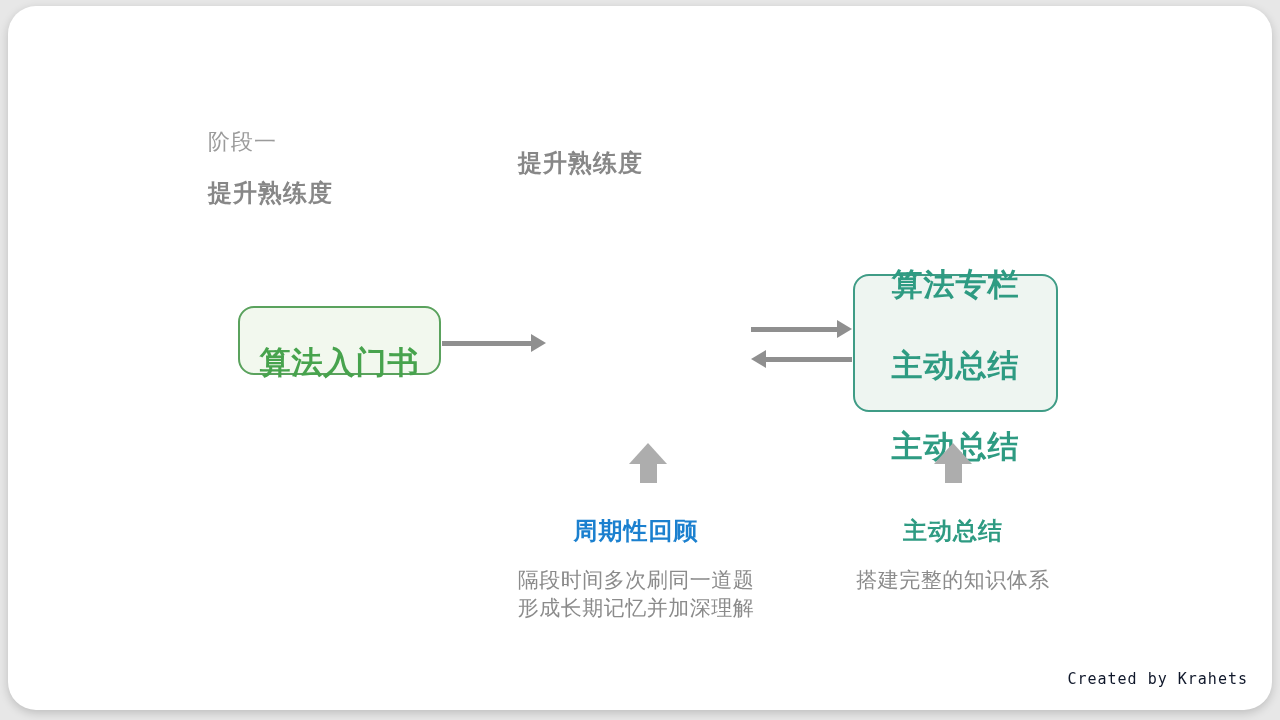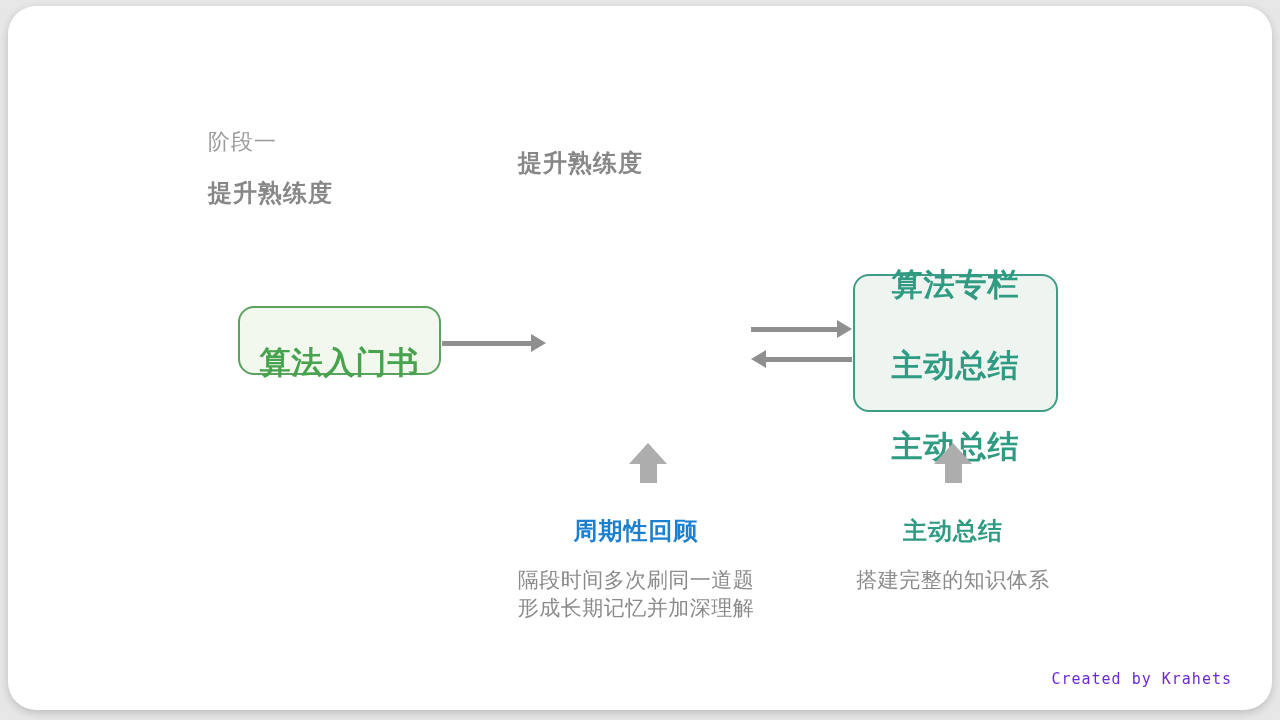--- a/index.html
+++ b/index.html
@@ -78,23 +78,23 @@
   .annotation .ann-title{font-size:24px;font-weight:bold;letter-spacing:1px;}
   #annotation-review .ann-title{color:#1b80cf;}
   #annotation-summarize .ann-title{color:#2e9b82;}
   .annotation .ann-desc{
     margin-top:19px;font-size:21px;color:#8b8b8b;line-height:28px;letter-spacing:0.5px;
   }
   #annotation-review{left:468px;top:509px;}
   #annotation-summarize{left:785px;top:509px;}
   
   .credit{
-    position:absolute;right:40px;bottom:22px;
+    position:absolute;right:24px;bottom:22px;
     font-family:"DejaVu Sans Mono","Liberation Mono",monospace;
-    font-size:15px;color:#6d28d9;letter-spacing:1px;
+    font-size:15px;color:#0f172a;letter-spacing:1px;
   }
 </style>
 </head>
 <body>
 
 <div class="card">
 
   <div class="stage-header" id="stage1">
     <div class="stage-label">阶段一</div>
     <div class="stage-subtitle">提升熟练度</div>

